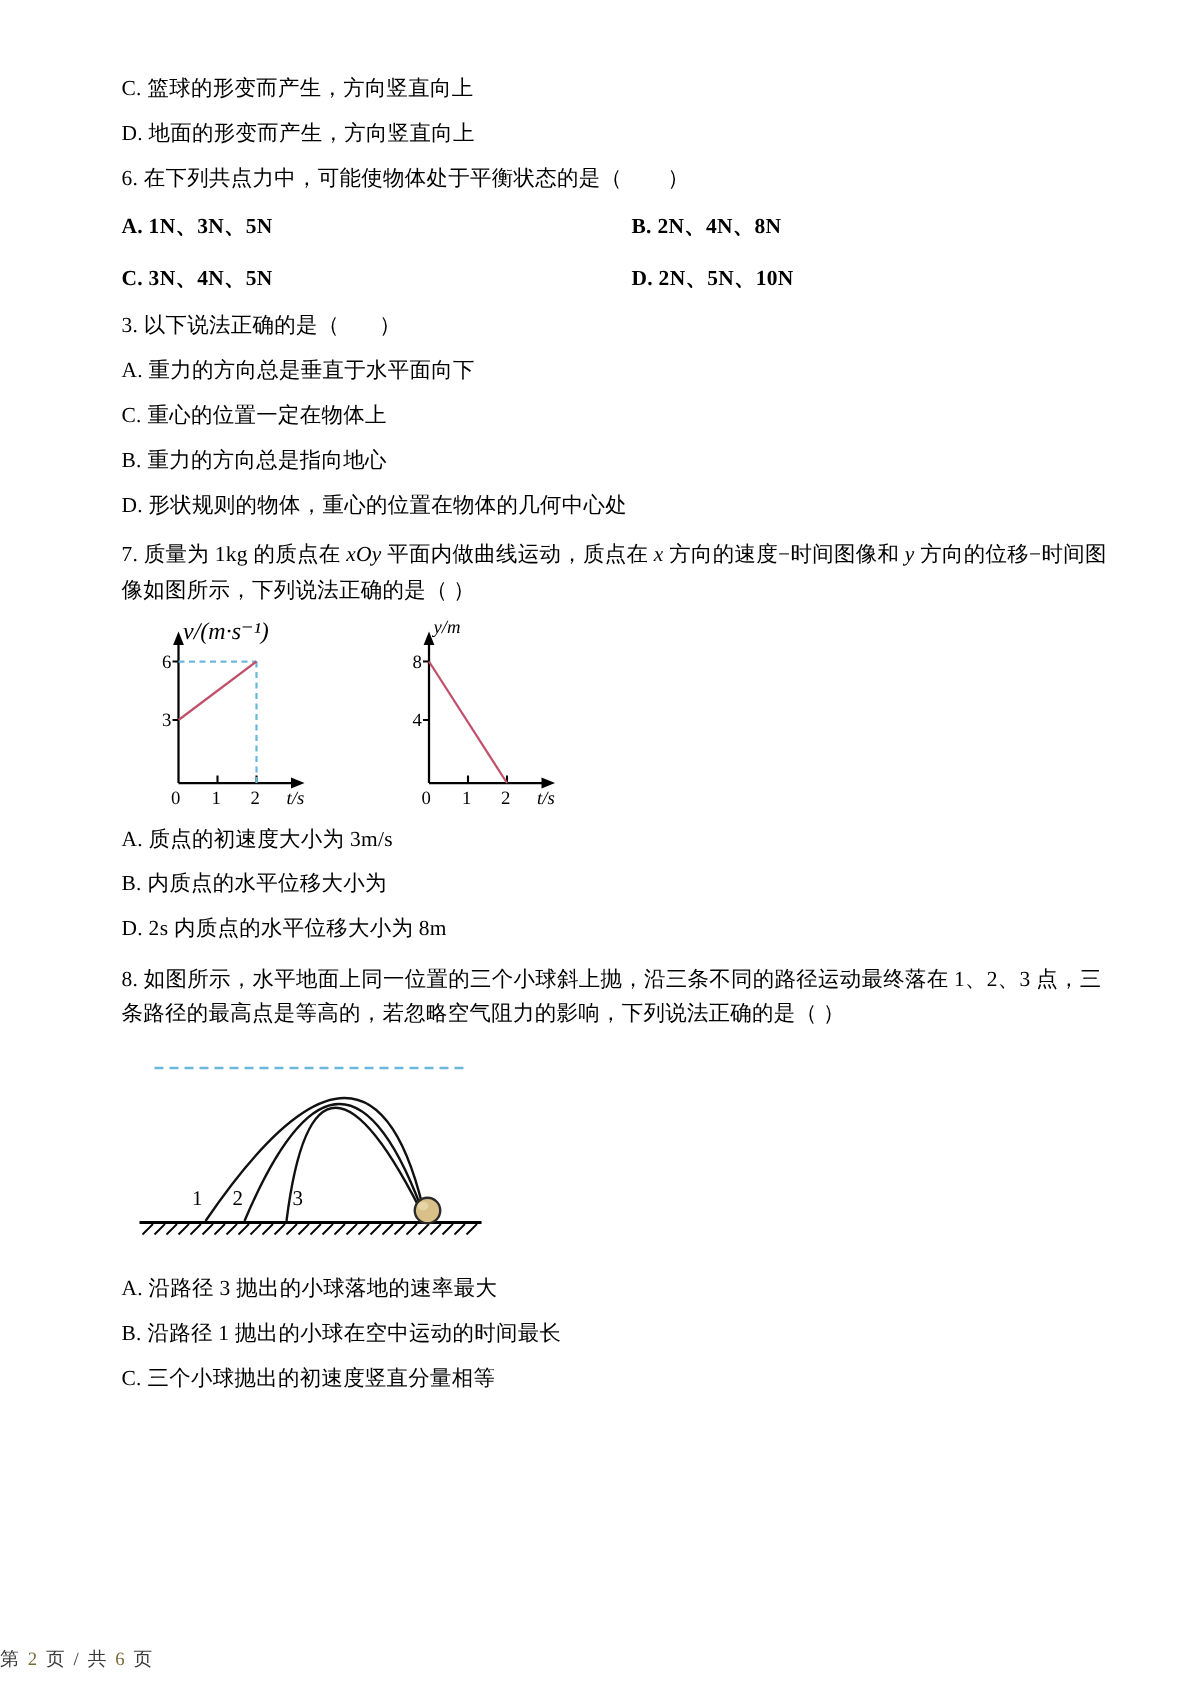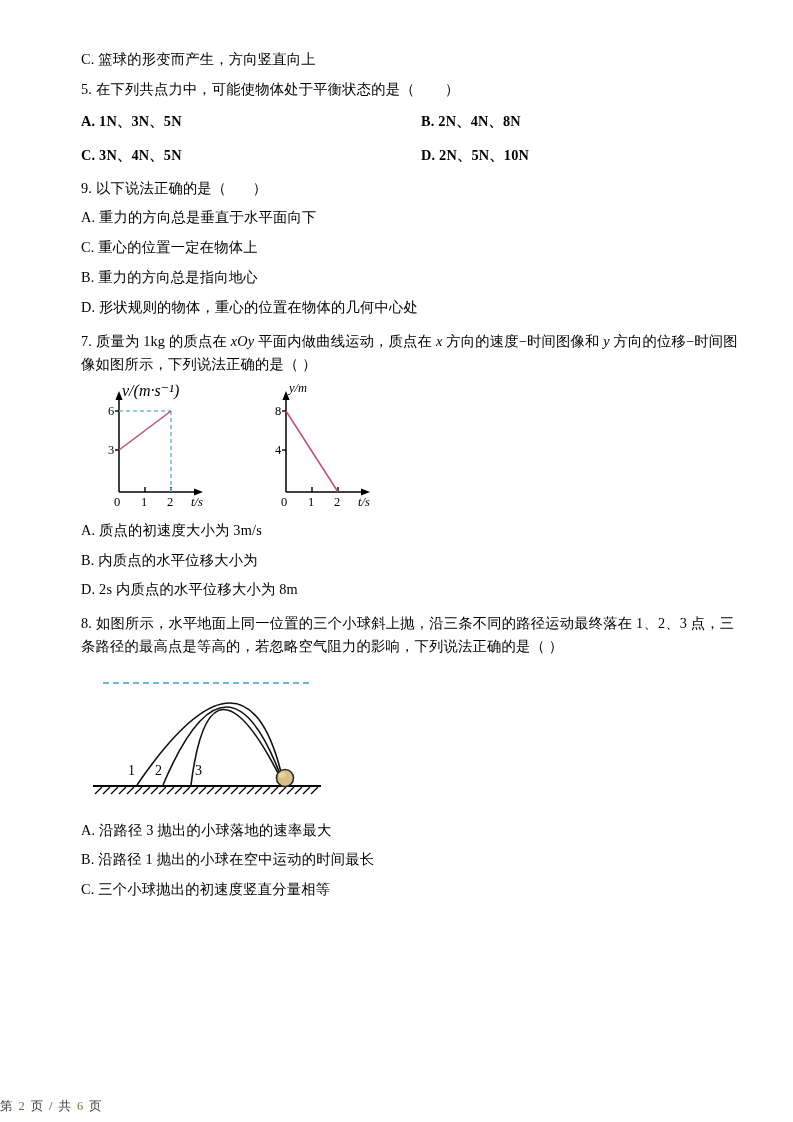--- a/index.html
+++ b/index.html
@@ -85,32 +85,33 @@
   .footer .num { color: #7b6a3a; }
 </style>
 </head>
 <body>
 
 <div class="page">
 
   <div class="content">
 
     <div class="line">C. 篮球的形变而产生，方向竖直向上</div>
-
-    <div class="line">5. 在下列共点力中，可能使物体处于平衡状态的是（        ）</div>
+    <div class="line">D. 地面的形变而产生，方向竖直向上</div>
+
+    <div class="line">6. 在下列共点力中，可能使物体处于平衡状态的是（        ）</div>
     <div class="opt-row">
       <span>A. 1N、3N、5N</span>
       <span class="col-b">B. 2N、4N、8N</span>
     </div>
     <div class="opt-row">
       <span>C. 3N、4N、5N</span>
       <span class="col-b">D. 2N、5N、10N</span>
     </div>
 
-    <div class="line">9. 以下说法正确的是（       ）</div>
+    <div class="line">3. 以下说法正确的是（       ）</div>
     <div class="line">A. 重力的方向总是垂直于水平面向下</div>
     <div class="line">C. 重心的位置一定在物体上</div>
     <div class="line">B. 重力的方向总是指向地心</div>
     <div class="line">D. 形状规则的物体，重心的位置在物体的几何中心处</div>
 
     <div class="stem"><span>7. 质量为 1kg 的质点在 </span><span class="mi">xOy</span><span> 平面内做曲线运动，质点在 </span><span class="mi">x</span><span> 方向的速度−时间图像和 </span><span class="mi">y</span><span> 方向的位移−时间图像如图所示，下列说法正确的是（       ）</span></div>
 
     <div class="figs">
       <svg class="fig-svg" width="330" height="135" viewBox="0 0 330 135" xmlns="http://www.w3.org/2000/svg">
 

